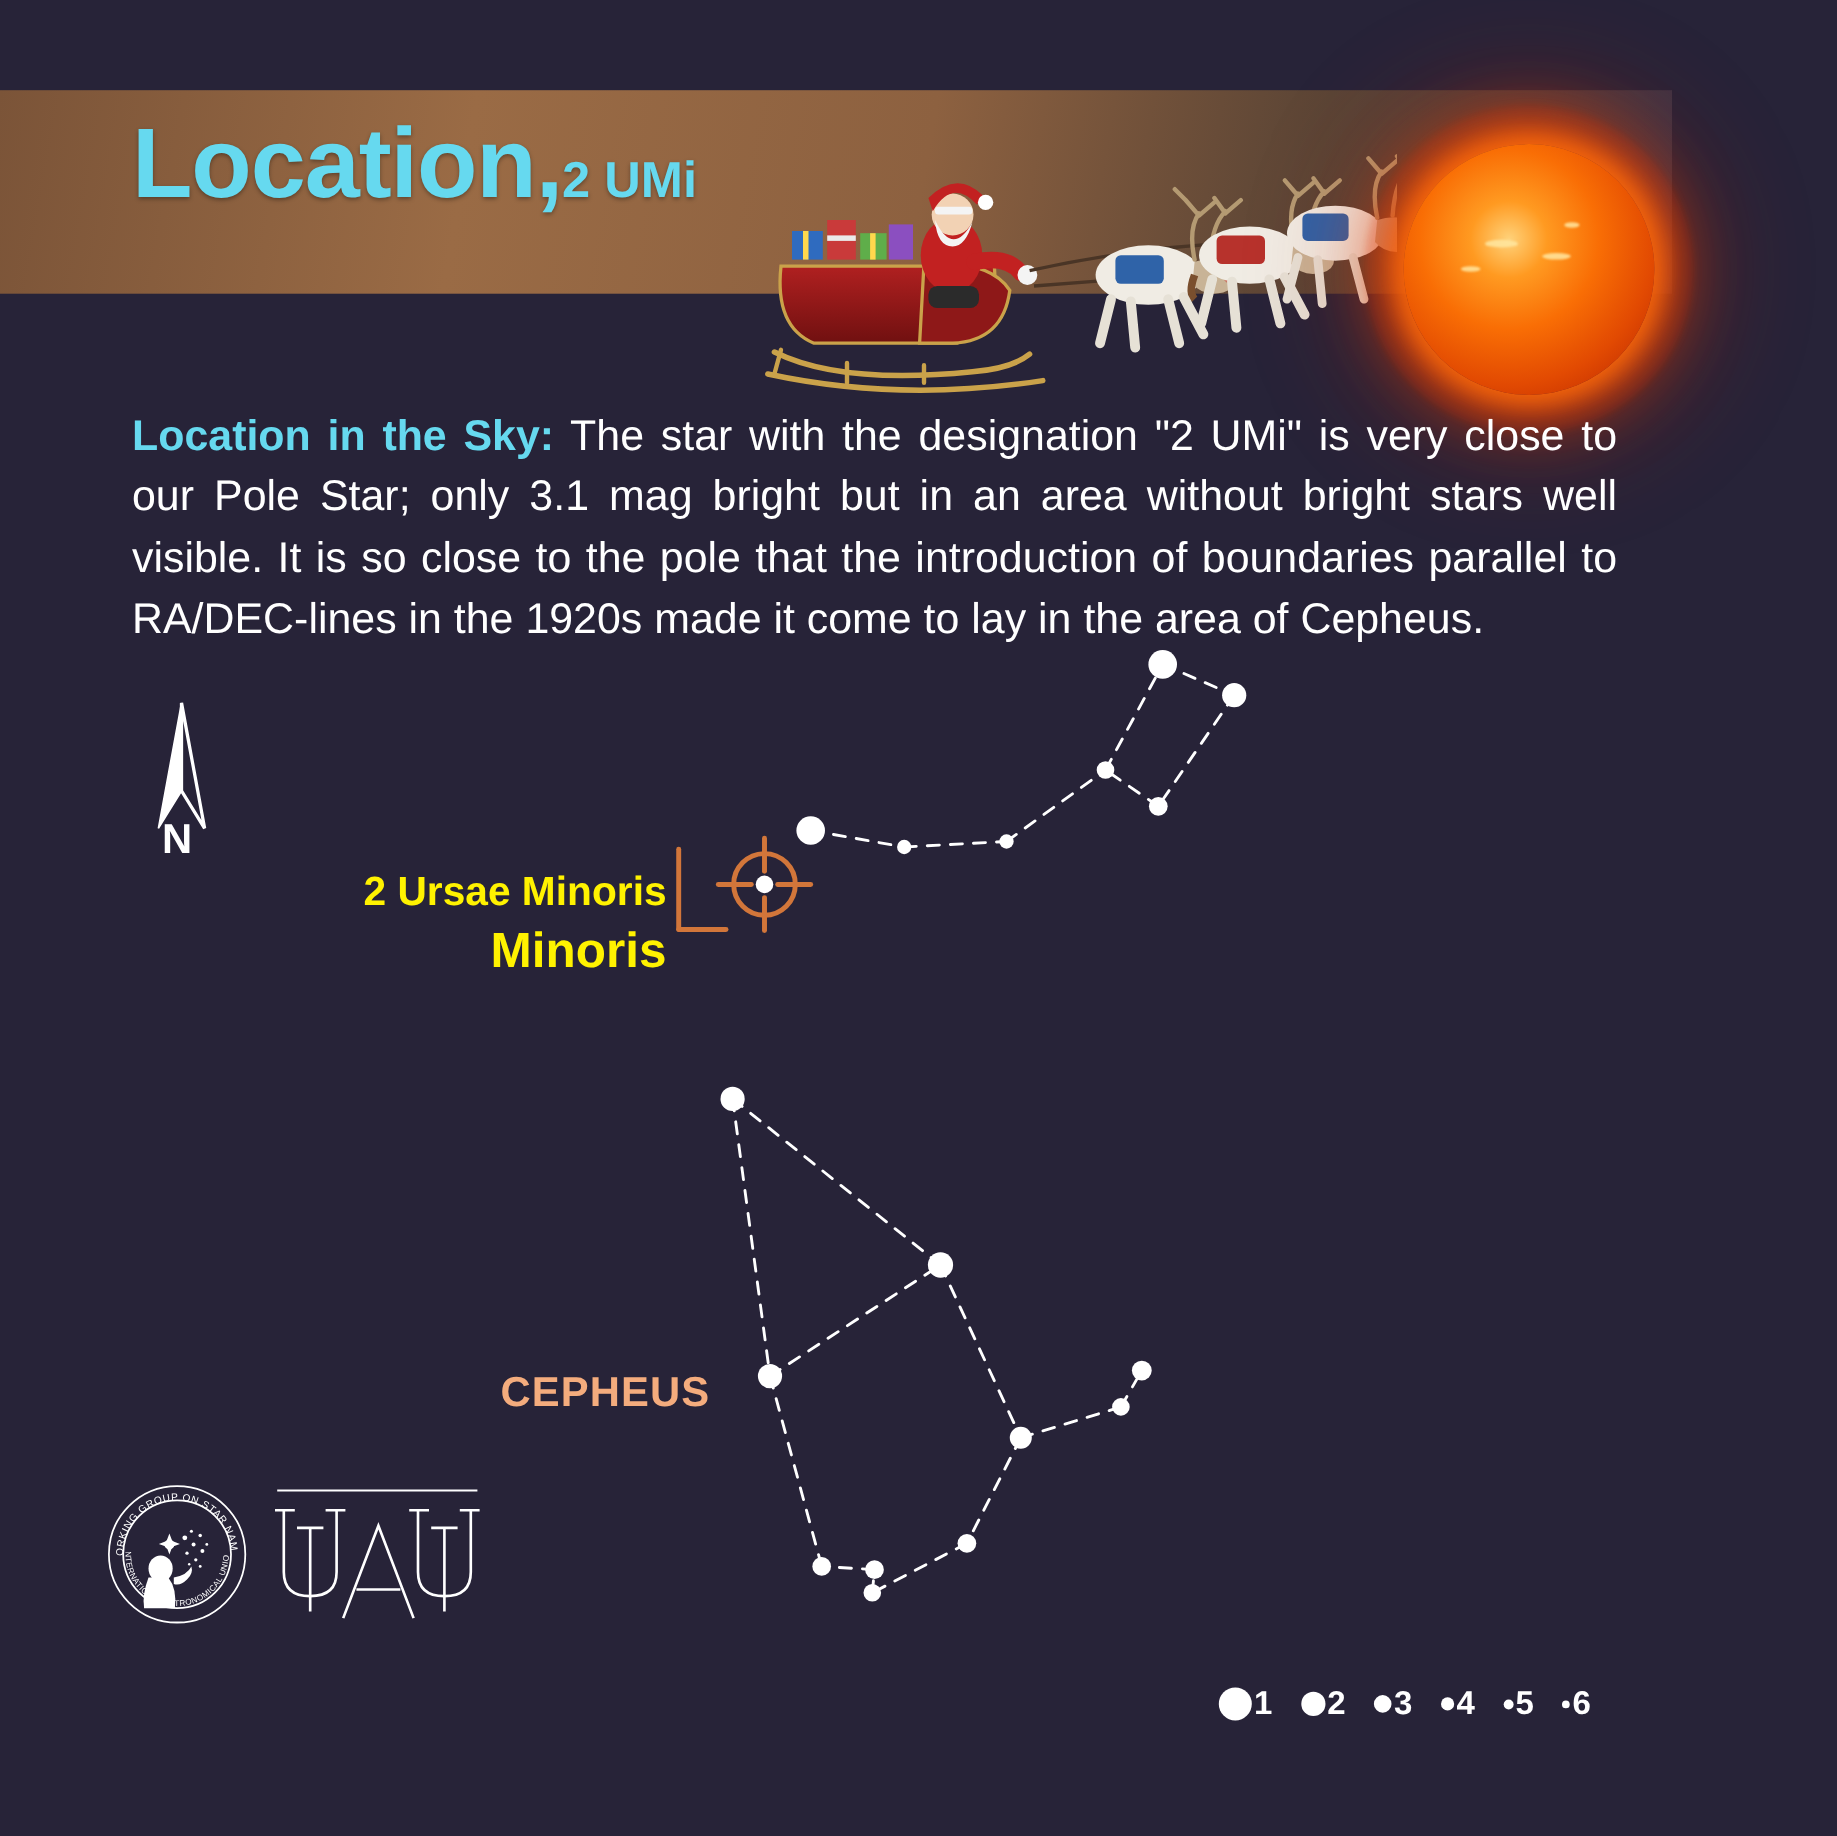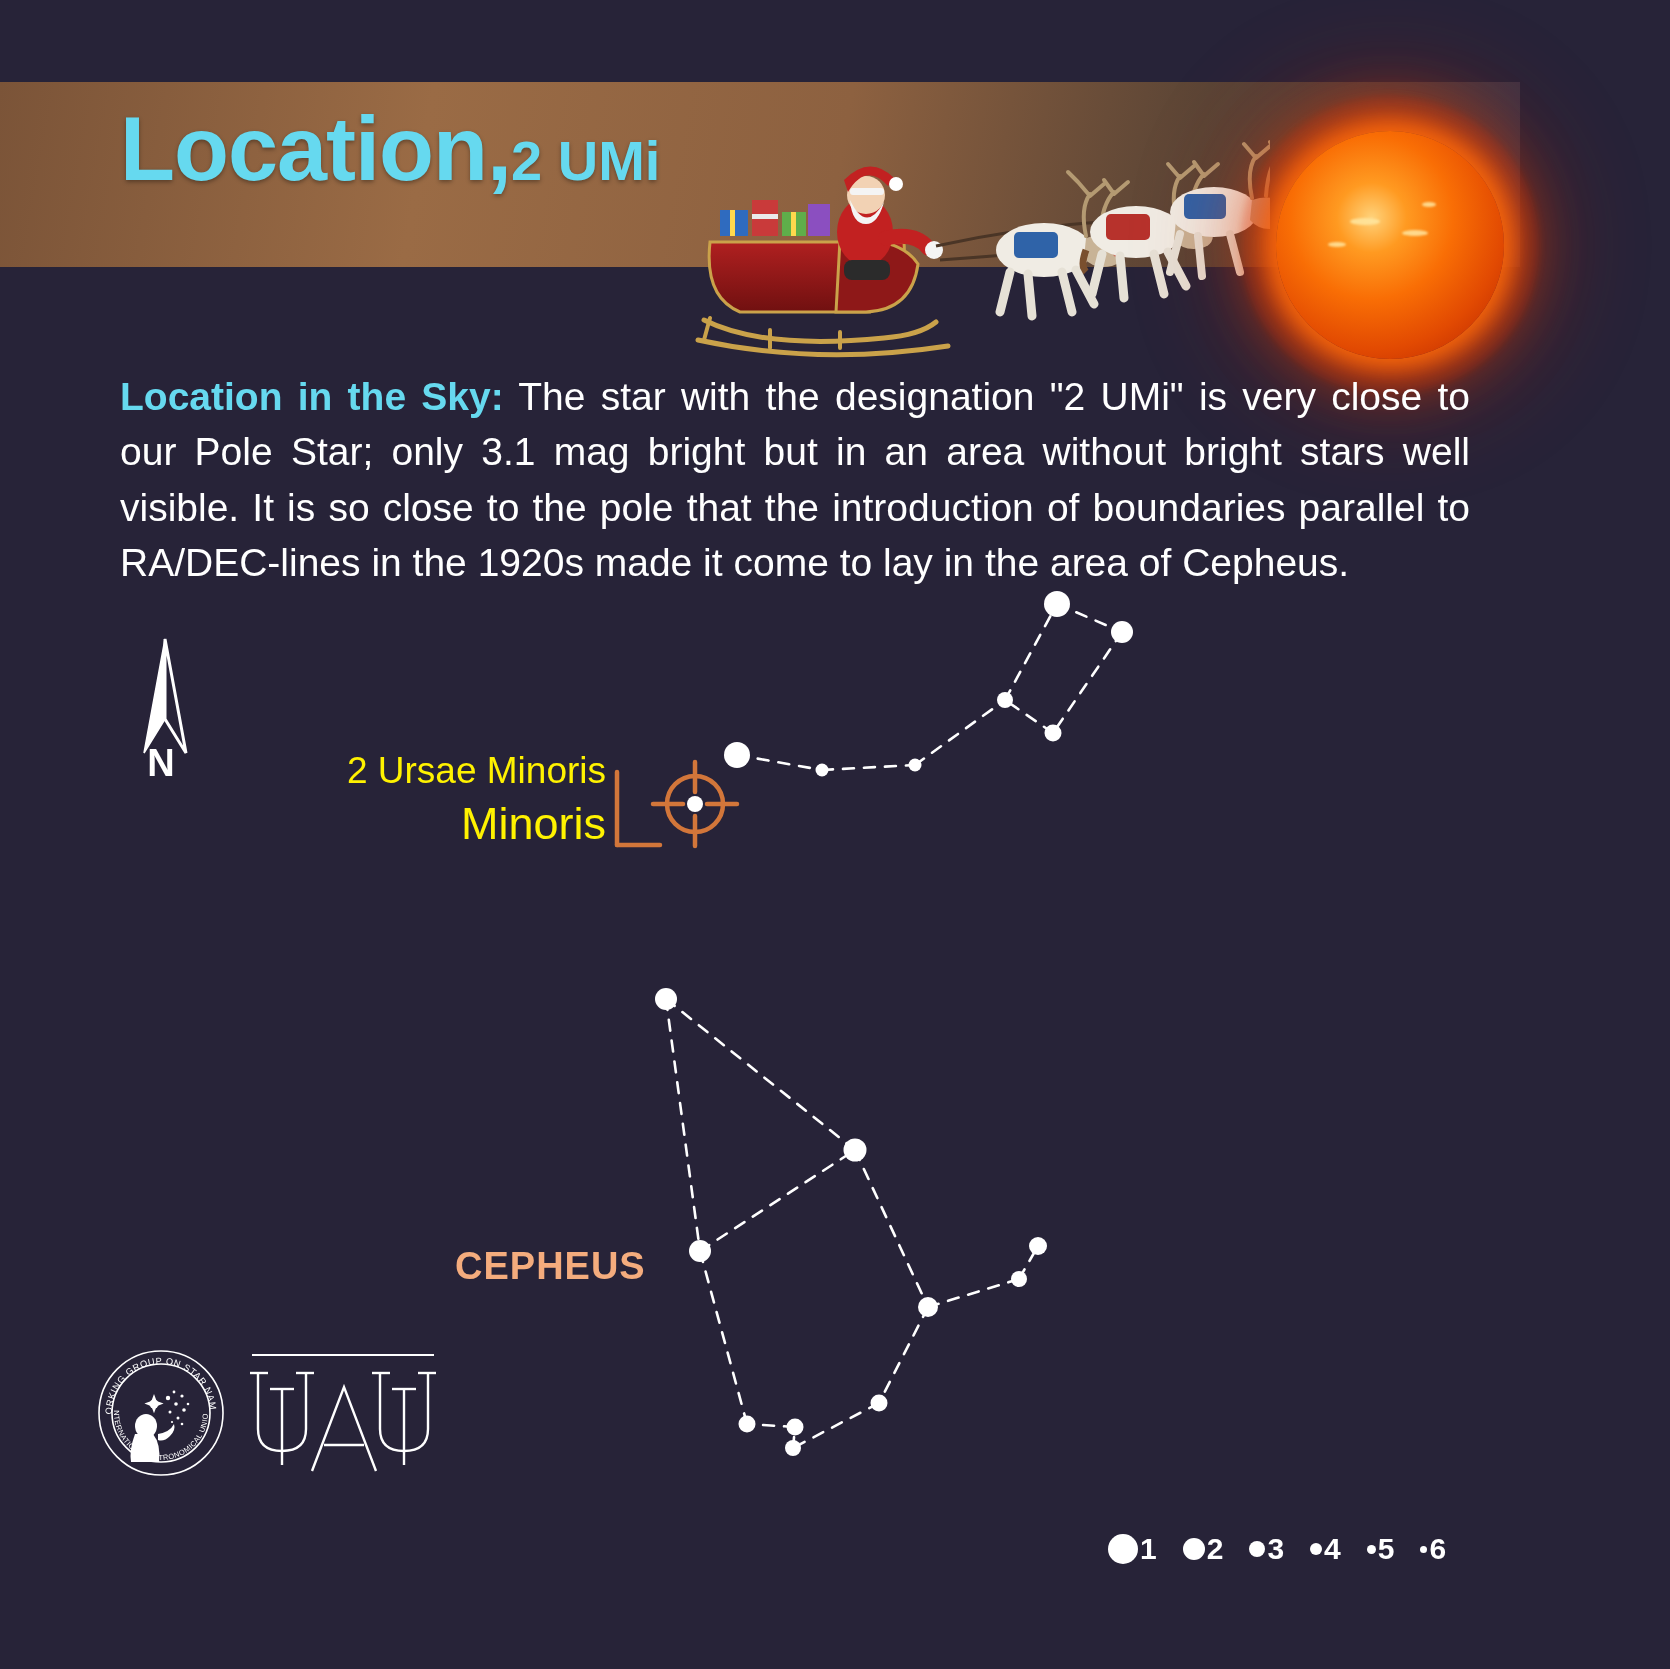--- a/index.html
+++ b/index.html
@@ -17,21 +17,21 @@
     overflow:visible;
   }
   #header-title{
     position:absolute;left:120px;top:16px;
     color:#66d9ef;
     font-size:90px;font-weight:bold;letter-spacing:-1px;
     white-space:nowrap;line-height:1.15;
     text-shadow:0 2px 4px rgba(0,0,0,.35);
   }
   #header-title .sub{
-    font-size:56px;font-weight:bold;letter-spacing:0;
+    font-size:46px;font-weight:bold;letter-spacing:0;
   }
 
   
   #sleigh-art{
     position:absolute;left:690px;top:10px;width:580px;height:275px;
     pointer-events:none;
   }
   
   #sun-art{
     position:absolute;left:1232px;top:8px;width:315px;height:310px;
@@ -69,21 +69,21 @@
   
   #compass{position:absolute;left:120px;top:75px;width:90px;height:130px;}
   #compass-label{
     position:absolute;left:136px;top:182px;width:50px;text-align:center;
     color:#ffffff;font-size:38px;font-weight:bold;
   }
 
   
   .star-name-label{
     position:absolute;text-align:right;color:#fff200;
-    font-weight:normal;white-space:nowrap;line-height:1.05;
+    font-weight:bold;white-space:nowrap;line-height:1.05;margin-top:40px;
   }
   #label-designation{right:1064px;top:192px;font-size:37px;}
   #label-propername{right:1064px;top:240px;font-size:45px;}
 
   .constellation-label{
     position:absolute;color:#f4ac7d;font-weight:bold;
     letter-spacing:1px;white-space:nowrap;
   }
   #label-ursa-minor{left:866px;top:281px;font-size:38px;}
   #label-cepheus{left:455px;top:685px;font-size:38px;}

